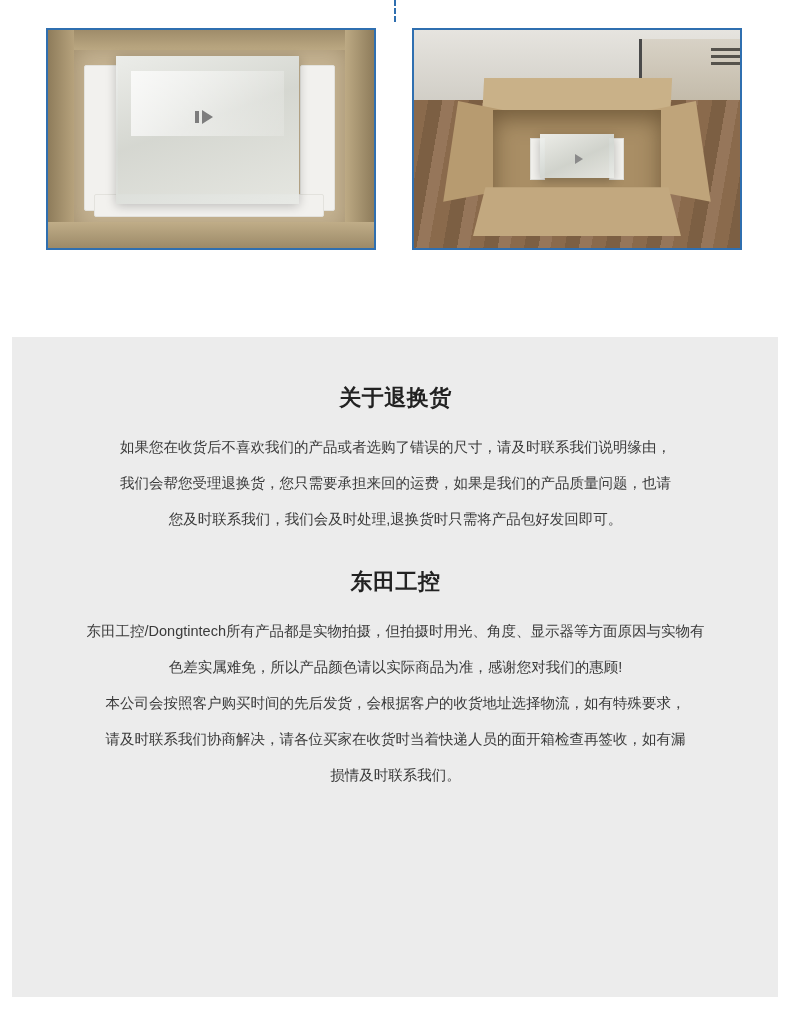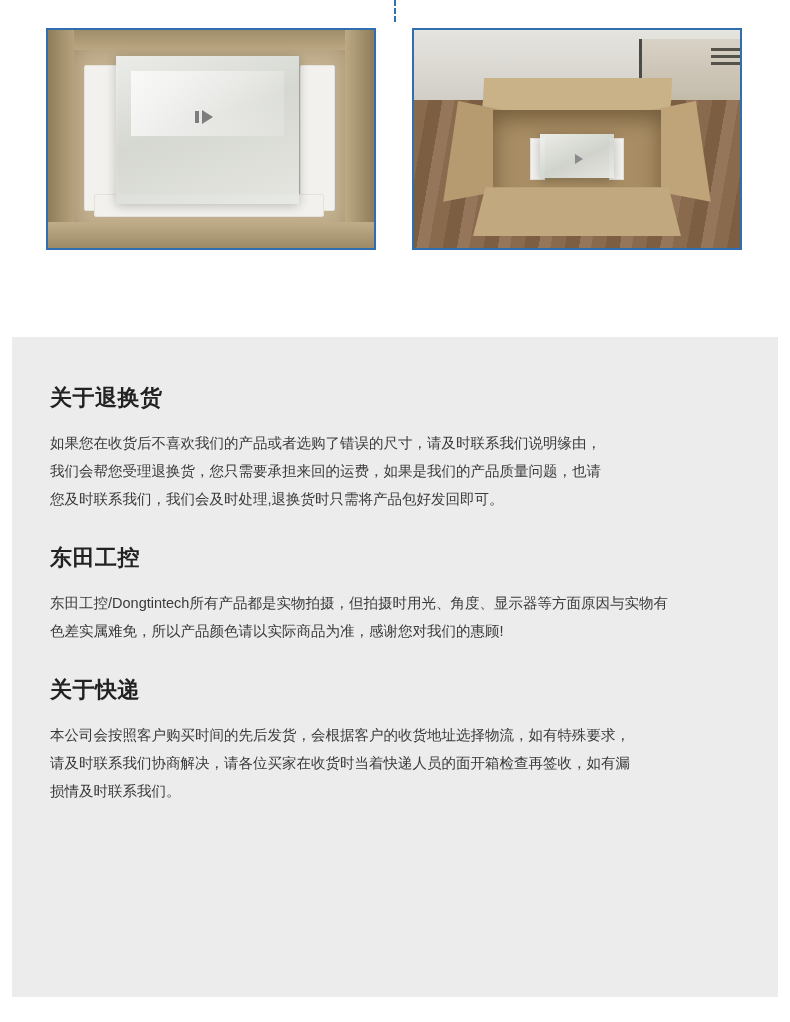--- a/index.html
+++ b/index.html
@@ -184,32 +184,33 @@
   
   .info-panel {
     position: absolute;
     left: 12px;
     top: 337px;
     width: 766px;
     height: 660px;
     background: #ececec;
     box-sizing: border-box;
     padding: 46px 37px 0 38px;
+    text-align: center;
   }
   .sec-title {
     font-size: 22px;
     font-weight: bold;
     color: #222222;
     margin: 0 0 16px 0;
     letter-spacing: 0.5px;
   }
   .sec-title.gap { margin-top: 30px; }
   .sec-body {
     font-size: 14.5px;
-    line-height: 28px;
+    line-height: 36px;
     color: #3a3a3a;
     margin: 0;
     white-space: pre-line;
   }
 </style>
 </head>
 <body>
 
 <div class="gallery">
 
@@ -263,18 +264,17 @@
   <h2 class="sec-title">关于退换货</h2>
   <p class="sec-body">如果您在收货后不喜欢我们的产品或者选购了错误的尺寸，请及时联系我们说明缘由，
 我们会帮您受理退换货，您只需要承担来回的运费，如果是我们的产品质量问题，也请
 您及时联系我们，我们会及时处理,退换货时只需将产品包好发回即可。</p>
 
   <h2 class="sec-title gap">东田工控</h2>
 
   <p class="sec-body">东田工控/Dongtintech所有产品都是实物拍摄，但拍摄时用光、角度、显示器等方面原因与实物有
 色差实属难免，所以产品颜色请以实际商品为准，感谢您对我们的惠顾!</p>
 
-  <h2 class="sec-title gap">关于快递</h2>
   <p class="sec-body">本公司会按照客户购买时间的先后发货，会根据客户的收货地址选择物流，如有特殊要求，
 请及时联系我们协商解决，请各位买家在收货时当着快递人员的面开箱检查再签收，如有漏
 损情及时联系我们。</p>
 
 </div>
 
 </body></html>

